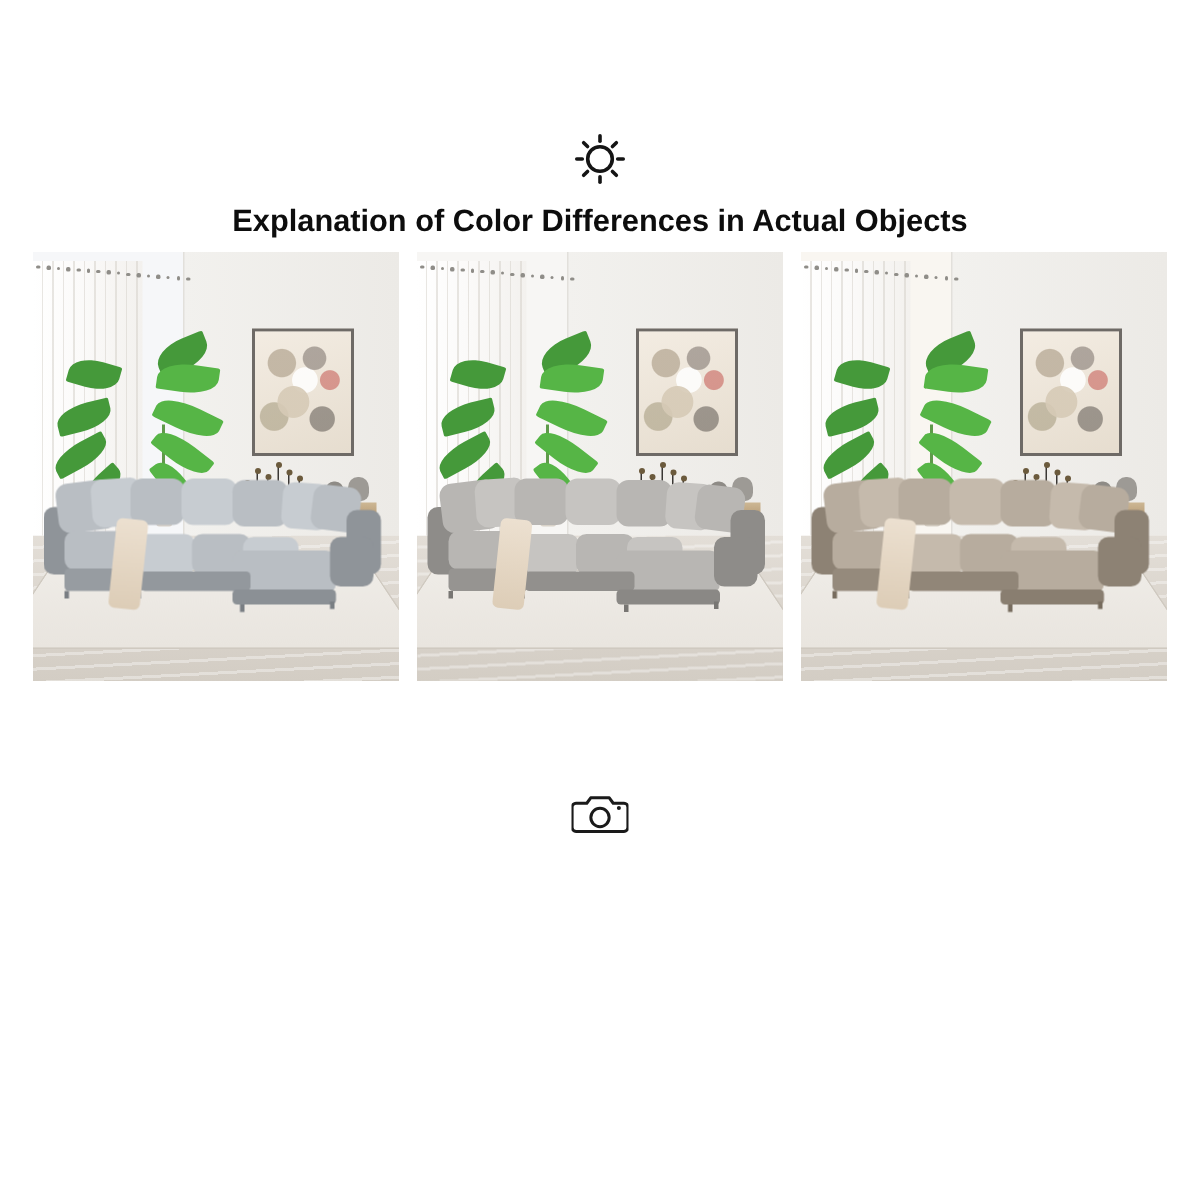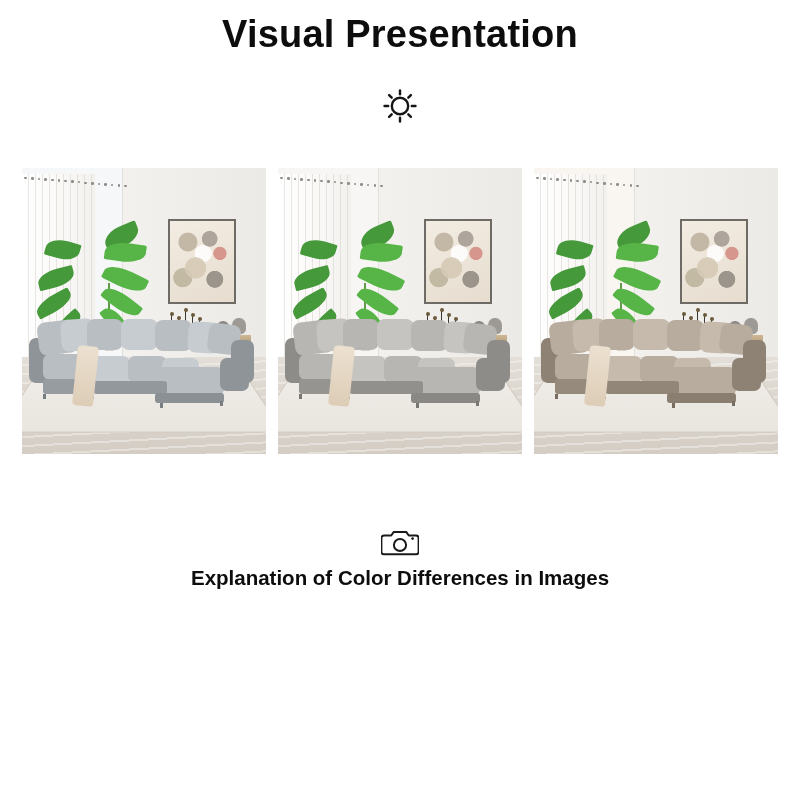--- a/index.html
+++ b/index.html
@@ -114,38 +114,38 @@
   .cam-wrap{position:absolute;left:381px;top:527px;width:38px;height:32px;}
 
   
   .devices{position:absolute;left:0;top:612px;width:800px;height:160px;}
 </style>
 </head>
 <body>
 
 <div class="page">
 
-  <div class="main-title">Visual Presentation</div>
 
   <div class="sun-wrap">
     <svg width="44" height="36" viewBox="0 0 44 36" aria-hidden="true">
       <circle cx="22" cy="18" r="8.2" fill="none" stroke="#151515" stroke-width="2.4"></circle>
       <g stroke="#151515" stroke-width="2.4" stroke-linecap="round">
         <line x1="22" y1="2.5" x2="22" y2="6.2"></line>
         <line x1="22" y1="29.8" x2="22" y2="33.5"></line>
         <line x1="6.5" y1="18" x2="10.2" y2="18"></line>
         <line x1="33.8" y1="18" x2="37.5" y2="18"></line>
         <line x1="11.1" y1="7.1" x2="13.7" y2="9.7"></line>
         <line x1="30.3" y1="26.3" x2="32.9" y2="28.9"></line>
         <line x1="32.9" y1="7.1" x2="30.3" y2="9.7"></line>
         <line x1="13.7" y1="26.3" x2="11.1" y2="28.9"></line>
       </g>
     </svg>
   </div>
 
+  <div class="section-title" id="actual-objects-title">Explanation of Color Differences in Actual Objects</div>
 
   <div class="rooms">
 
     <div class="room-card">
       <div class="room-scene" id="scene0">
           <div class="wall" style="background: rgb(246, 247, 249);"></div>
           <div class="wall-right"></div>
           <div class="wall-corner"></div>
           <div class="floor"></div>
           <div class="floor-lines"></div>
@@ -418,21 +418,20 @@
   </div>
 
   <div class="cam-wrap">
     <svg width="38" height="32" viewBox="0 0 38 32" aria-hidden="true">
       <path d="M3 9.5h7.2l2.6-3.6h12.4l2.6 3.6H35a2.6 2.6 0 0 1 2.6 2.6v13.6A2.6 2.6 0 0 1 35 28.3H3A2.6 2.6 0 0 1 .4 25.7V12.1A2.6 2.6 0 0 1 3 9.5z" fill="none" stroke="#1a1a1a" stroke-width="2" stroke-linejoin="round" transform="translate(0,-1)"></path>
       <circle cx="19" cy="18" r="6.1" fill="none" stroke="#1a1a1a" stroke-width="2"></circle>
       <circle cx="31.6" cy="11.6" r="1.35" fill="#1a1a1a"></circle>
     </svg>
   </div>
 
-  <div class="section-title" id="images-title">Explanation of Color Differences in Images</div>
 
   <div class="devices">
 
     
 
     
 
     
     
     

